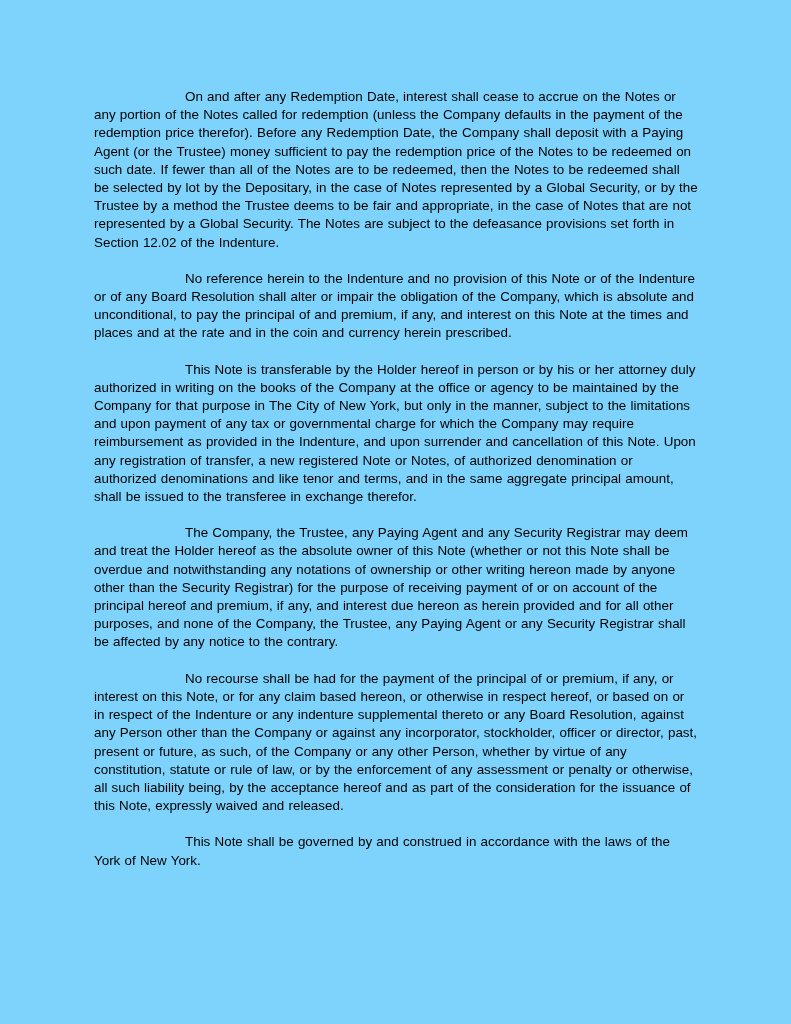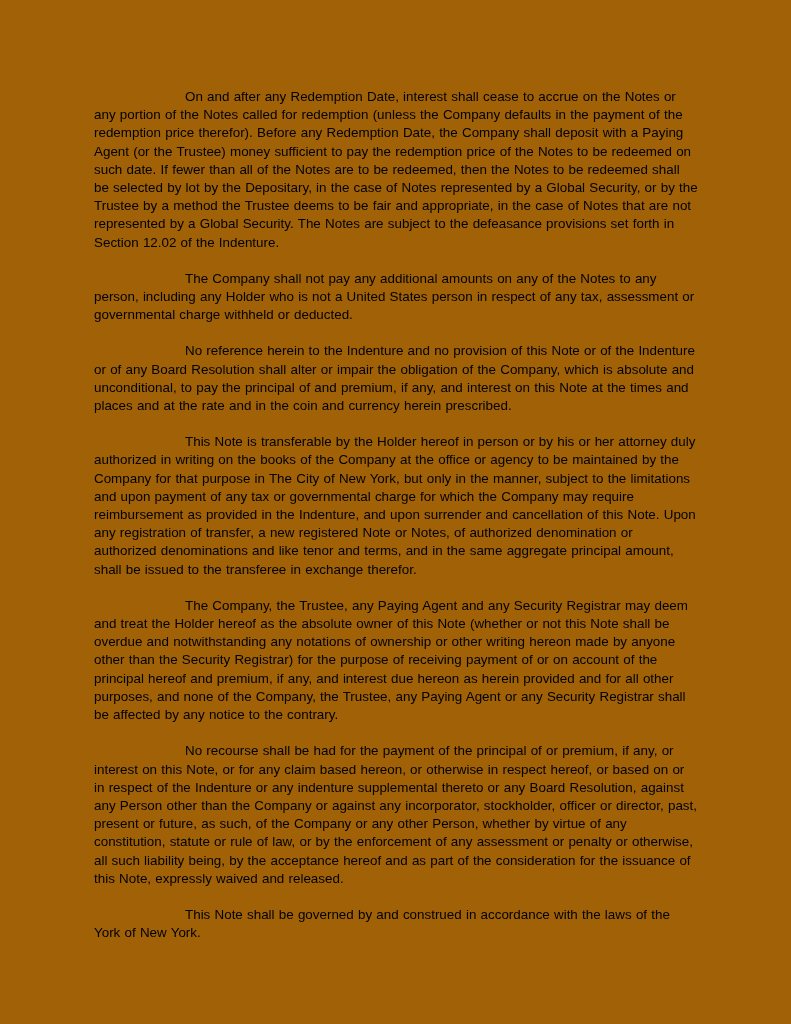--- a/index.html
+++ b/index.html
@@ -4,21 +4,21 @@
 <style>
   * { margin: 0; padding: 0; box-sizing: border-box; }
   html, body {
     background: #ffffff;
     font-family: "Liberation Sans", "DejaVu Sans", sans-serif;
   }
   .page {
     position: relative;
     width: 791px;
     height: 1024px;
-    background: #a16207;
+    background: #7dd3fc;
     overflow: hidden;
   }
   .content {
     position: absolute;
     top: 88px;
     left: 94px;
     width: 604px;
     color: #000000;
     font-size: 13.4px;
     line-height: 18.2px;
@@ -32,20 +32,19 @@
   .para:last-child {
     margin-bottom: 0;
   }
 </style>
 </head>
 <body>
 
 <div class="page">
   <div class="content">
     <p class="para">On and after any Redemption Date, interest shall cease to accrue on the Notes or any portion of the Notes called for redemption (unless the Company defaults in the payment of the redemption price therefor).  Before any Redemption Date, the Company shall deposit with a Paying Agent (or the Trustee) money sufficient to pay the redemption price of the Notes to be redeemed on such date.  If fewer than all of the Notes are to be redeemed, then the Notes to be redeemed shall be selected by lot by the Depositary, in the case of Notes represented by a Global Security, or by the Trustee by a method the Trustee deems to be fair and appropriate, in the case of Notes that are not represented by a Global Security. The Notes are subject to the defeasance provisions set forth in Section 12.02 of the Indenture.</p>
-    <p class="para">The Company shall not pay any additional amounts on any of the Notes to any person, including any Holder who is not a United States person in respect of any tax, assessment or governmental charge withheld or deducted.</p>
     <p class="para">No reference herein to the Indenture and no provision of this Note or of the Indenture or of any Board Resolution shall alter or impair the obligation of the Company, which is absolute and unconditional, to pay the principal of and premium, if any, and interest on this Note at the times and places and at the rate and in the coin and currency herein prescribed.</p>
     <p class="para">This Note is transferable by the Holder hereof in person or by his or her attorney duly authorized in writing on the books of the Company at the office or agency to be maintained by the Company for that purpose in The City of New York, but only in the manner, subject to the limitations and upon payment of any tax or governmental charge for which the Company may require reimbursement as provided in the Indenture, and upon surrender and cancellation of this Note.  Upon any registration of transfer, a new registered Note or Notes, of authorized denomination or authorized denominations and like tenor and terms, and in the same aggregate principal amount, shall be issued to the transferee in exchange therefor.</p>
     <p class="para">The Company, the Trustee, any Paying Agent and any Security Registrar may deem and treat the Holder hereof as the absolute owner of this Note (whether or not this Note shall be overdue and notwithstanding any notations of ownership or other writing hereon made by anyone other than the Security Registrar) for the purpose of receiving payment of or on account of the principal hereof and premium, if any, and interest due hereon as herein provided and for all other purposes, and none of the Company, the Trustee, any Paying Agent or any Security Registrar shall be affected by any notice to the contrary.</p>
     <p class="para">No recourse shall be had for the payment of the principal of or premium, if any, or interest on this Note, or for any claim based hereon, or otherwise in respect hereof, or based on or in respect of the Indenture or any indenture supplemental thereto or any Board Resolution, against any Person other than the Company or against any incorporator, stockholder, officer or director, past, present or future, as such, of the Company or any other Person, whether by virtue of any constitution, statute or rule of law, or by the enforcement of any assessment or penalty or otherwise, all such liability being, by the acceptance hereof and as part of the consideration for the issuance of this Note, expressly waived and released.</p>
     <p class="para">This Note shall be governed by and construed in accordance with the laws of the York of New York.</p>
   </div>
 </div>
 
 </body></html>

